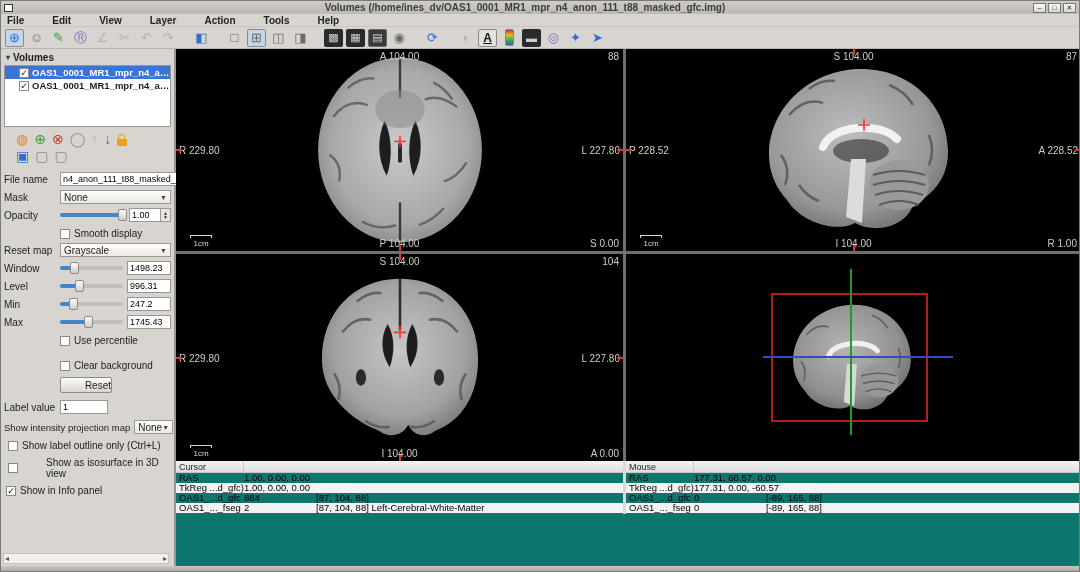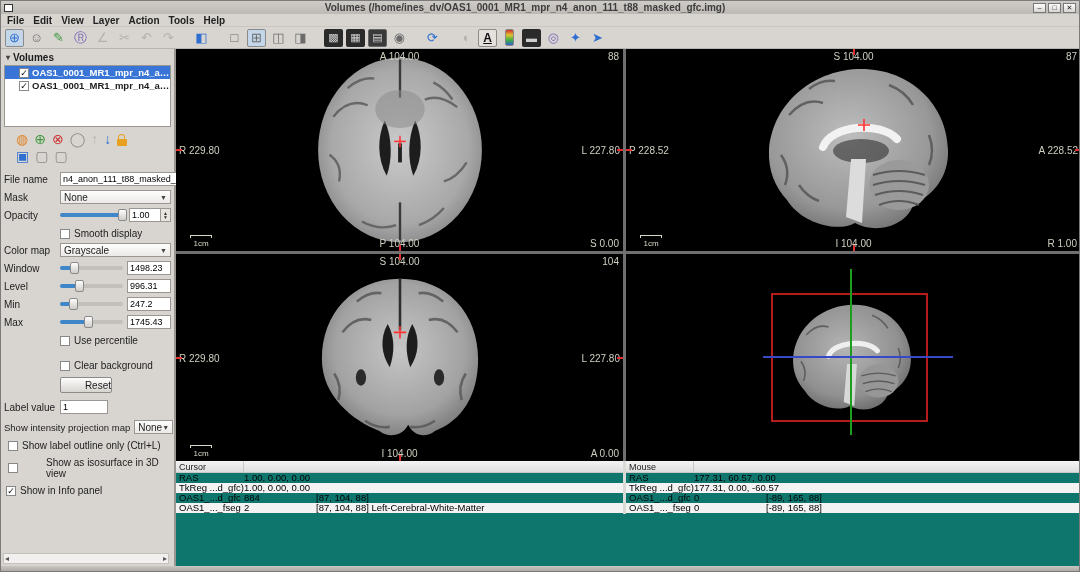--- a/index.html
+++ b/index.html
@@ -5,21 +5,21 @@
   html,body{margin:0;padding:0;background:#888;}
   *{box-sizing:border-box;}
   .app{position:relative;width:1080px;height:572px;background:#d8d5d1;font-family:"Liberation Sans",sans-serif;overflow:hidden;border:1px solid #7a7a7a;}
   
   .titlebar{position:absolute;left:0;top:0;width:100%;height:13px;background:linear-gradient(#cfccc8,#bdbab6);display:flex;align-items:center;padding:0 3px;}
   .win-icon{width:9px;height:8px;border:1px solid #333;background:#fff;margin-right:4px;}
   .title-text{flex:1;text-align:center;font-size:10px;font-weight:bold;color:#3c3c3c;line-height:13px;white-space:nowrap;overflow:hidden;}
   .win-btns{display:flex;gap:2px;}
   .win-btn{width:13px;height:10px;border:1px solid #777;background:linear-gradient(#fdfdfd,#d8d5d1);font-size:7px;line-height:8px;text-align:center;color:#222;cursor:default;}
   
-  .menubar{position:absolute;left:0;top:13px;width:100%;height:13px;background:#d8d5d1;display:flex;align-items:center;padding-left:6px;gap:9px;border-bottom:1px solid #cac7c3;}
+  .menubar{position:absolute;left:0;top:13px;width:100%;height:13px;background:#d8d5d1;display:flex;align-items:center;padding-left:6px;gap:28px;border-bottom:1px solid #cac7c3;}
   .menu-item{font-size:10px;font-weight:bold;color:#222;}
   
   .toolbar{position:absolute;left:0;top:26px;width:100%;height:22px;background:#d8d5d1;display:flex;align-items:center;padding-left:4px;gap:3px;border-bottom:1px solid #b8b5b1;}
   .tbtn{width:19px;height:18px;display:flex;align-items:center;justify-content:center;font-size:13px;color:#6b6b6b;border:1px solid transparent;}
   .tbtn.active{border:1px solid #8a8a8a;background:#c4d6ea;border-radius:2px;}
   .tbtn.blue{color:#2f6fd0;}
   .tbtn.green{color:#3f9a3f;}
   .tbtn.purple{color:#7b68b5;}
   .tbtn.dim{color:#b5b2ae;}
   .tbtn.dark{background:#2a2a2a;color:#cfcfcf;font-size:11px;border-radius:2px;}
@@ -205,21 +205,21 @@
       <span class="spin">
           <span>▲</span>
           <span>▼</span>
         </span>
     </div>
     <div class="chk-row indent">
       <span class="cb"></span>
       <span>Smooth display</span>
     </div>
     <div class="frow">
-      <span class="flabel">Color map</span>
+      <span class="flabel">Reset map</span>
       <div class="dropdown" style="flex:1">
         <span>Grayscale</span>
         <span class="dd-arrow">▼</span>
       </div>
     </div>
     <div class="frow">
       <span class="flabel">Window</span>
       <div class="slider">
           <div class="fill" style="width:22%"></div>
           <div class="thumb" style="left:22%"></div>

